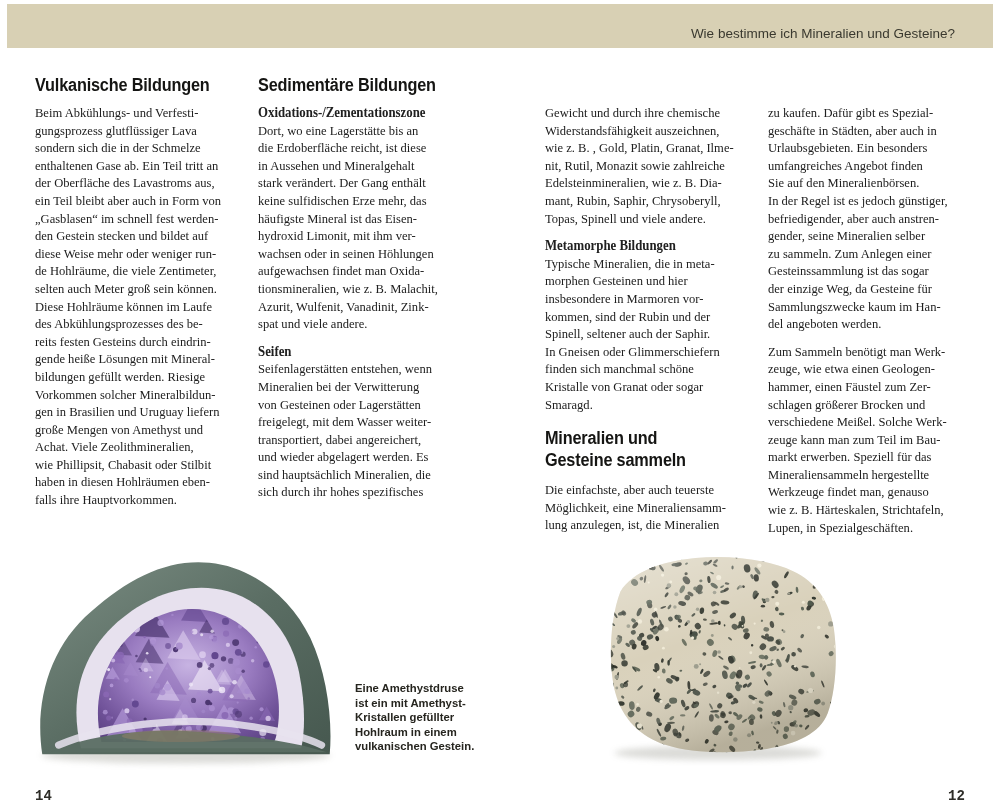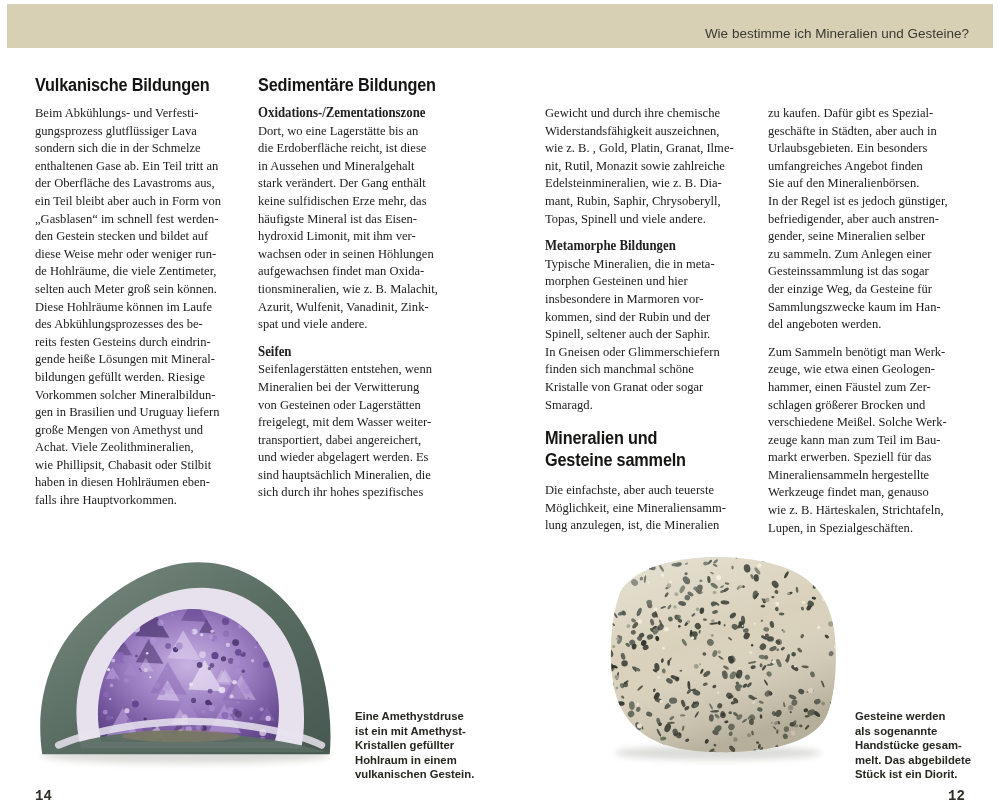--- a/index.html
+++ b/index.html
@@ -1,42 +1,42 @@
 <!DOCTYPE html>
 <html><head>
 <meta charset="utf-8">
 <style>
   html,body{margin:0;padding:0;background:#ffffff;}
   #page{position:relative;width:1000px;height:800px;background:#ffffff;overflow:hidden;
         font-family:"Liberation Serif",serif;}
 
   .band{position:absolute;left:7px;right:7px;top:4px;height:44px;background:#d8d0b4;
         display:flex;align-items:flex-end;justify-content:flex-end;
-        padding:0 24px 7px 0;box-sizing:border-box;
+        padding:0 38px 7px 0;box-sizing:border-box;
         font-family:"Liberation Sans",sans-serif;font-size:13.5px;color:#3a392f;}
 
   .col{position:absolute;top:75px;width:236px;color:#202020;
        transform:scaleX(.93);transform-origin:left top;}
   #col1{left:35px;} #col2{left:258px;} #col3{left:545px;} #col4{left:768px;}
   .col.cont{padding-top:29px;box-sizing:border-box;}
 
   .h1{font-family:"Liberation Sans",sans-serif;font-weight:bold;font-size:17.5px;
       line-height:21px;letter-spacing:-0.2px;margin:0 0 8px 0;color:#151513;}
   .h1.multi{white-space:pre-line;line-height:22px;margin:14px 0 10px 0;}
   .sub{font-weight:bold;font-size:13.8px;line-height:17.6px;margin:0;}
   .sub.mt{margin-top:10px;}
   .body{font-size:13.5px;line-height:17.6px;white-space:pre-line;margin:0 0 10px 0;}
 
   .photo{position:absolute;}
   #photo-left{left:28px;top:546px;width:316px;height:224px;}
   #photo-right{left:592px;top:548px;width:254px;height:220px;}
 
   .caption{position:absolute;top:681px;width:132px;white-space:pre-line;
            font-family:"Liberation Sans",sans-serif;font-weight:bold;
-           font-size:11.3px;line-height:14.6px;color:#26251f;margin-top:28px;}
+           font-size:11.3px;line-height:14.6px;color:#26251f;}
   #cap-left{left:355px;} #cap-right{left:855px;}
 
   .pagenum{position:absolute;top:788px;font-family:Liberation Mono, monospace;
            font-weight:bold;font-size:14px;color:#2e2d28;}
   #pn-left{left:35px;} #pn-right{left:948px;}
 </style>
 </head>
 <body>
 
 <div id="page">
@@ -810,22 +810,17 @@
         </g>
       <path d="M 28 42 C 40 22 70 12 102 9 C 135 6 172 10 198 22 C 220 32 234 52 238 78 C 242 106 240 140 232 162 C 224 182 202 192 172 197 C 140 202 100 202 72 193 C 48 185 30 168 23 142 C 16 116 17 70 28 42 Z" fill="url(#dioShade)"></path>
     </svg>
   </div>
 
   <div class="caption" id="cap-left">Eine Amethystdruse
 ist ein mit Amethyst-
 Kristallen gefüllter
 Hohlraum in einem
 vulkanischen Gestein.</div>
-  <div class="caption" id="cap-right">Gesteine werden
-als sogenannte
-Handstücke gesam-
-melt. Das abgebildete
-Stück ist ein Diorit.</div>
 
   <div class="pagenum" id="pn-left">14</div>
   <div class="pagenum" id="pn-right">12</div>
 
 </div>
 
 </body></html>

